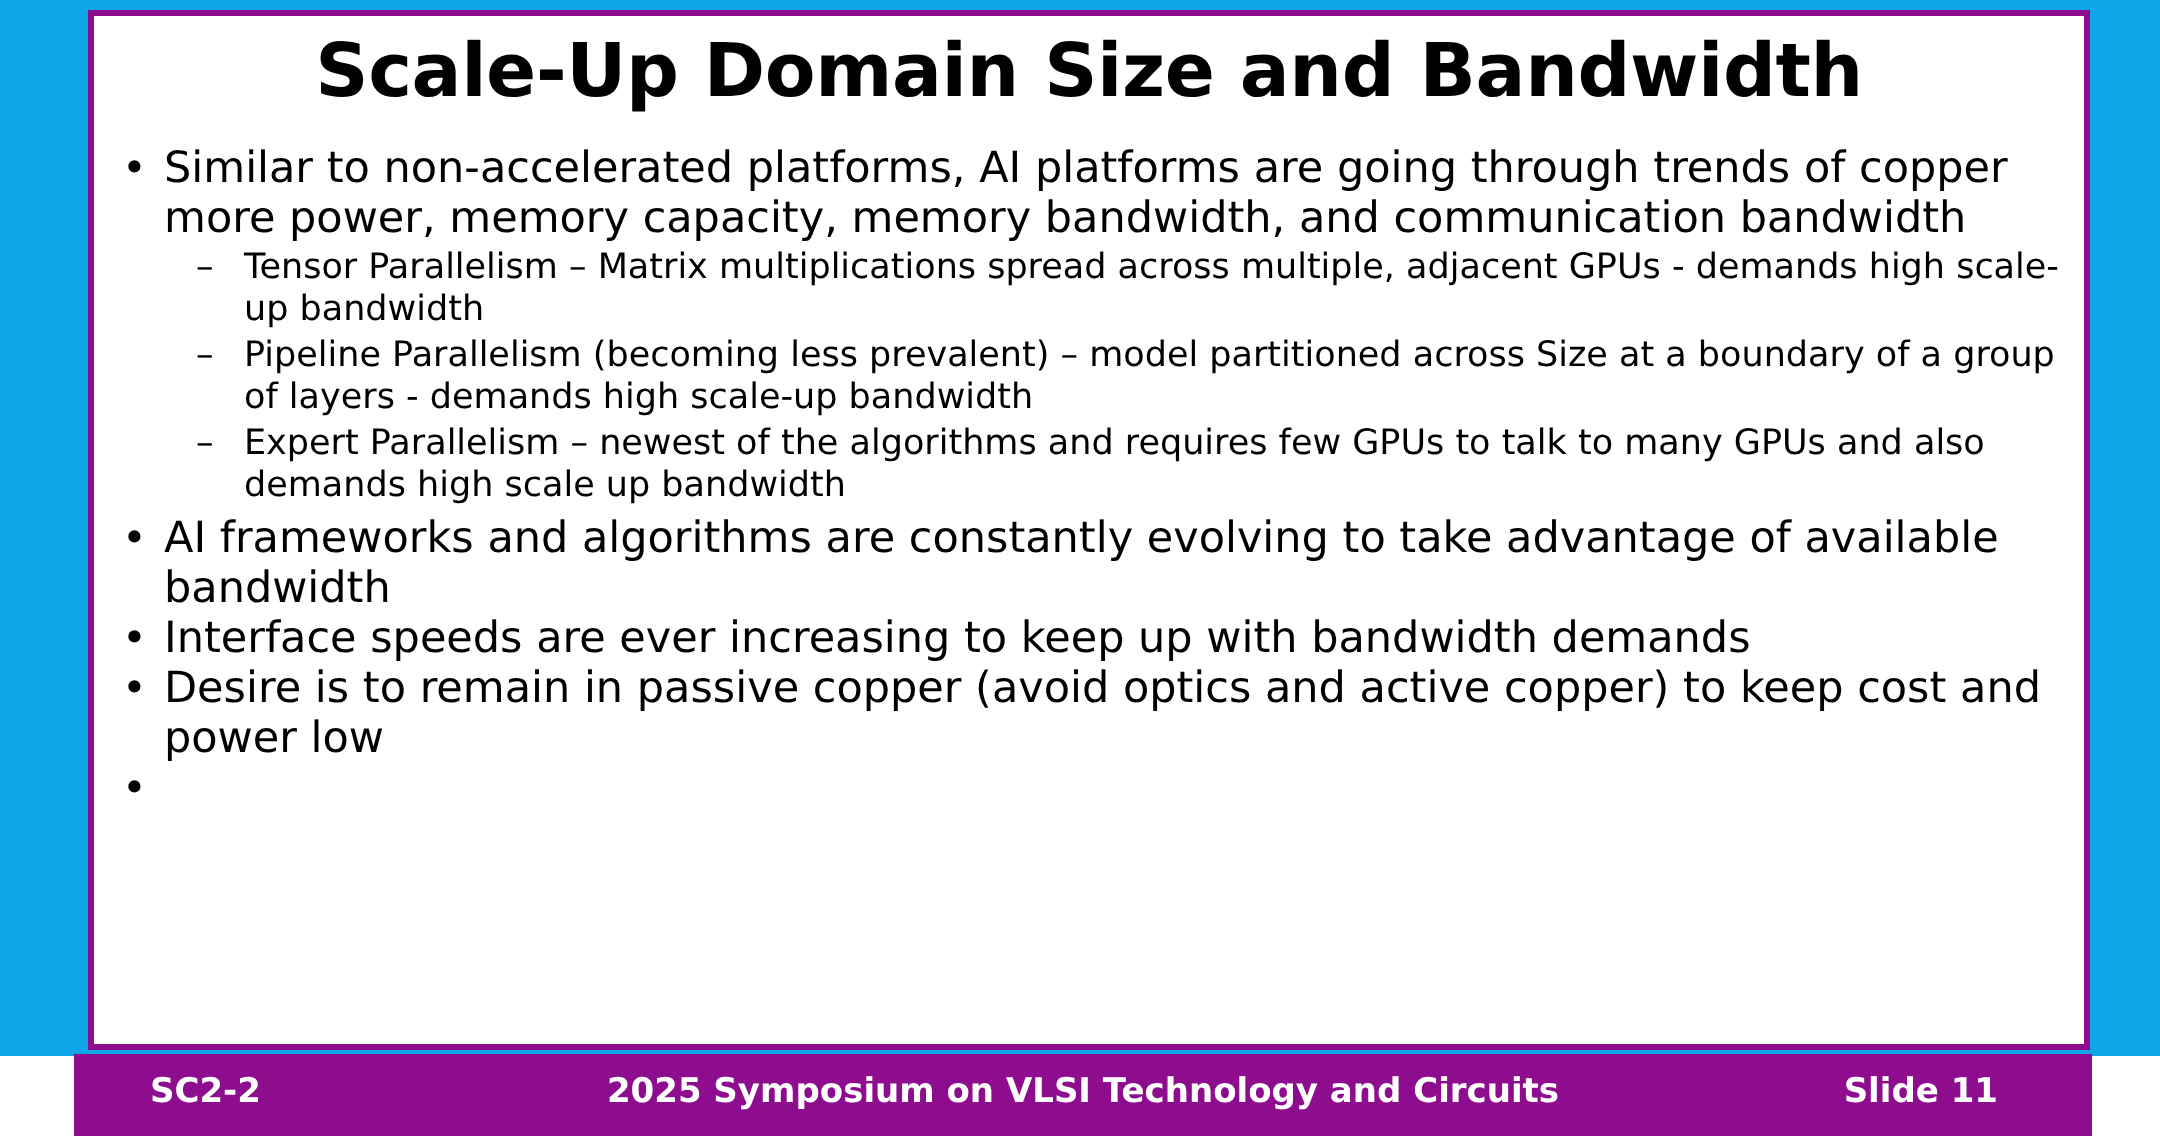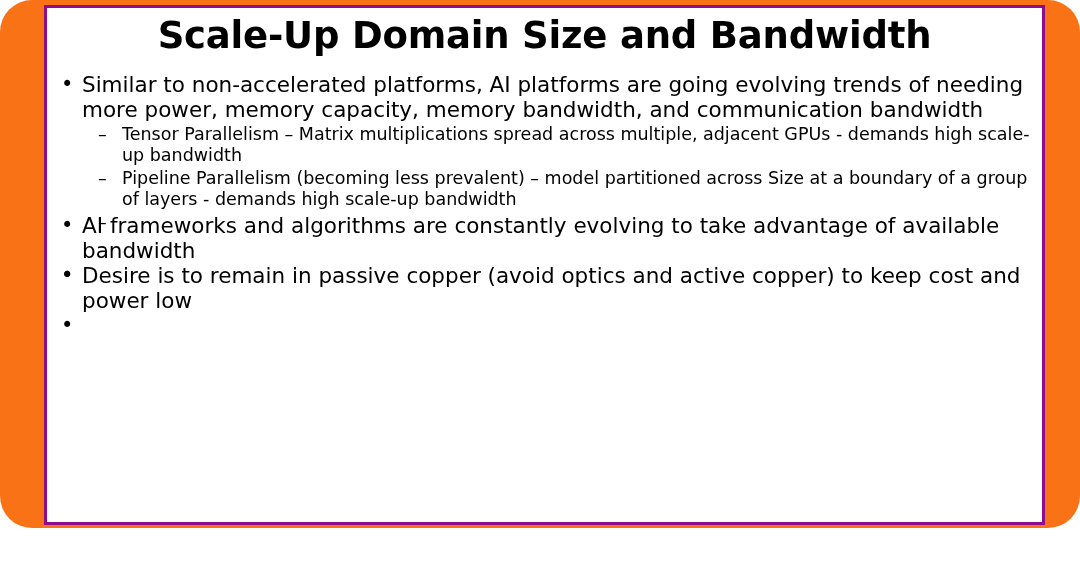--- a/index.html
+++ b/index.html
@@ -10,22 +10,21 @@
   body {
     width: 1080px;
     height: 568px;
     font-family: "DejaVu Sans", sans-serif;
     overflow: hidden;
   }
   #slide {
     position: relative;
     width: 1080px;
     height: 528px;
-    background: #f97316;
-    border-radius: 32px;
+    background: #0ea5e9;
   }
   
   #slide-frame {
     position: absolute;
     left: 44px;
     top: 5px;
     width: 1001px;
     height: 520px;
     border: 3px solid #8e0d8e;
     box-sizing: border-box;
@@ -134,51 +133,58 @@
 
   <div id="slide-frame"></div>
 
   <div id="slide-title">Scale-Up Domain Size and Bandwidth</div>
 
   <div id="body-content">
     <ul class="level1">
 
       <li class="bullet1">
         <span class="b1-marker">•</span>
-        <span>Similar to non-accelerated platforms, AI platforms are going evolving trends of needing more power, memory capacity, memory bandwidth, and communication bandwidth</span>
+        <span>Similar to non-accelerated platforms, AI platforms are going through trends of copper more power, memory capacity, memory bandwidth, and communication bandwidth</span>
         <ul class="level2">
           <li class="bullet2">
             <span class="b2-marker">–</span>
             <span>Tensor Parallelism – Matrix multiplications spread across multiple, adjacent GPUs - demands high scale-up bandwidth</span>
           </li>
           <li class="bullet2">
             <span class="b2-marker">–</span>
             <span>Pipeline Parallelism (becoming less prevalent) – model partitioned across Size at a boundary of a group of layers - demands high scale-up bandwidth</span>
           </li>
           <li class="bullet2">
             <span class="b2-marker">–</span>
+            <span>Expert Parallelism – newest of the algorithms and requires few GPUs to talk to many GPUs and also demands high scale up bandwidth</span>
           </li>
         </ul>
       </li>
 
       <li class="bullet1">
         <span class="b1-marker">•</span>
         <span>AI frameworks and algorithms are constantly evolving to take advantage of available bandwidth</span>
       </li>
 
       <li class="bullet1">
         <span class="b1-marker">•</span>
+        <span>Interface speeds are ever increasing to keep up with bandwidth demands</span>
       </li>
 
       <li class="bullet1">
         <span class="b1-marker">•</span>
         <span>Desire is to remain in passive copper (avoid optics and active copper) to keep cost and power low</span>
       </li>
 
       <li class="bullet1">
         <span class="b1-marker">•</span>
       </li>
 
     </ul>
   </div>
 
+  <div id="footer-bar">
+    <div id="footer-session">SC2-2</div>
+    <div id="footer-center">2025 Symposium on VLSI Technology and Circuits</div>
+    <div id="footer-slide">Slide 11</div>
+  </div>
 
 </div>
 
 </body></html>

